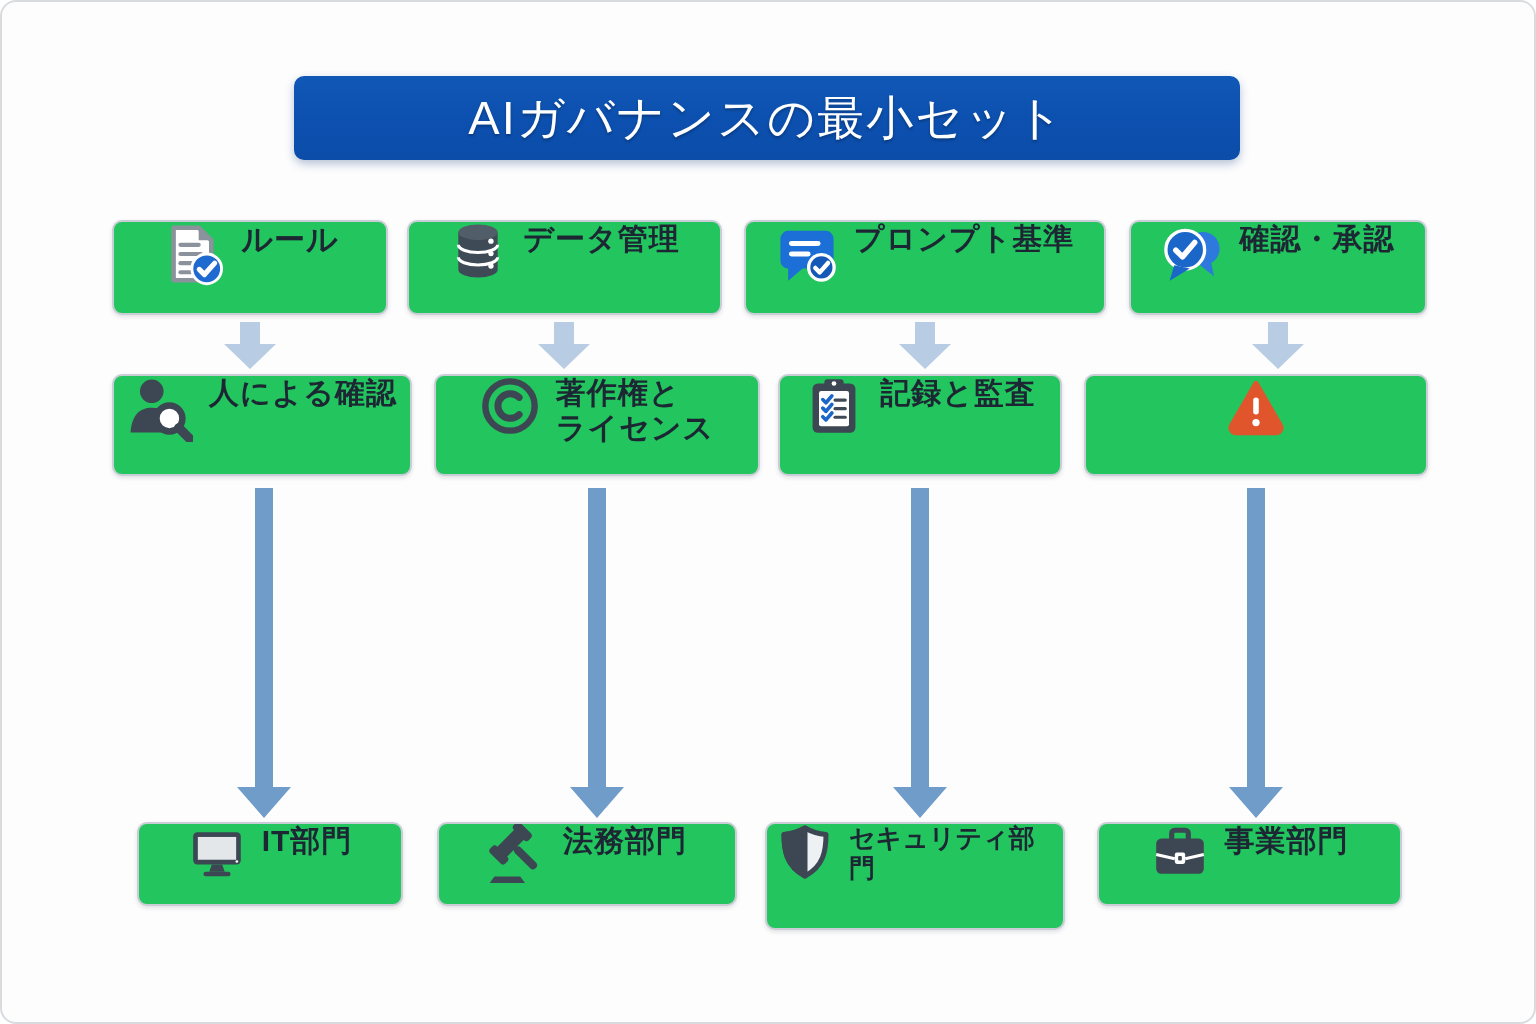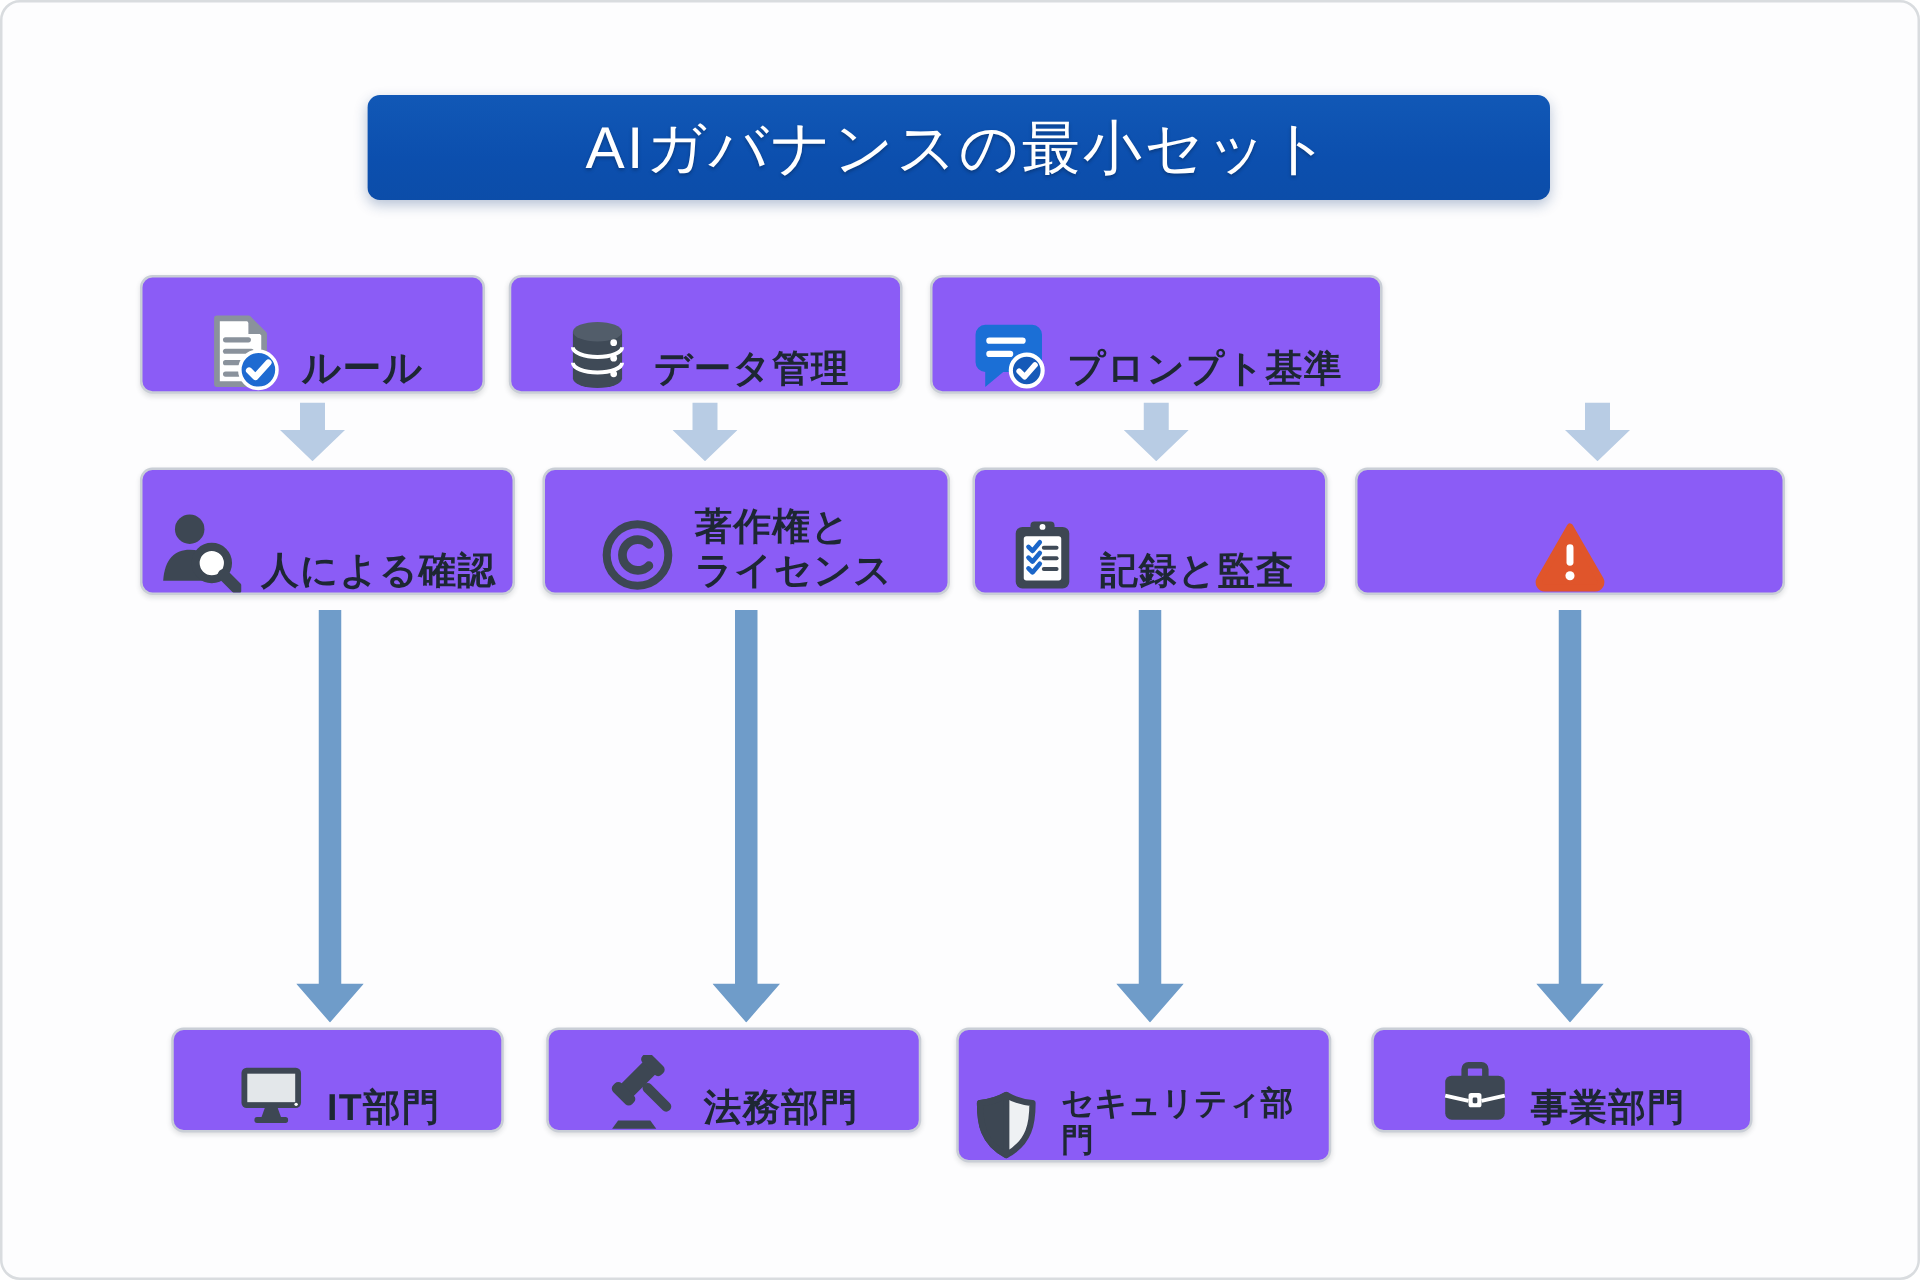--- a/index.html
+++ b/index.html
@@ -15,24 +15,24 @@
     background:linear-gradient(#1158b6,#0c4fae 60%,#0c4da9);
     background-color:#0d52b2;
     border-radius:10px; display:flex; align-items:center; justify-content:center;
     box-shadow:0 4px 10px rgba(20,60,120,.30);
   }
   .banner span {
     color:#fff; font-size:47px; font-weight:400; letter-spacing:2px;
     text-shadow:0 2px 3px rgba(0,0,0,.28);
   }
   .card {
-    position:absolute; background:#8b5cf6;
+    position:absolute; background:#22c55e;
     border:2px solid #c9ced6; border-radius:10px;
     box-shadow:0 2px 4px rgba(40,50,60,.14);
-    display:flex; align-items:flex-end; justify-content:center; gap:16px;
+    display:flex; align-items:flex-start; justify-content:center; gap:16px;
     padding:0 10px;
   }
   .card .label {
     color:#1d2733; font-weight:700; font-size:30px; letter-spacing:1px;
     white-space:pre-line; line-height:1.15;
   }
   .icon { display:flex; align-items:center; justify-content:center; flex:0 0 auto; }
   
   .r1c1{left:110px;top:218px;width:276px;height:95px}
   .r1c2{left:405px;top:218px;width:315px;height:95px}
@@ -96,20 +96,32 @@
         <svg width="62" height="62" viewBox="0 0 56 56">
 <path d="M11 8 h34 a7 7 0 0 1 7 7 v20 a7 7 0 0 1 -7 7 h-21 l-13 11 v-11 a7 7 0 0 1 -7 -7 v-20 a7 7 0 0 1 7 -7 Z" fill="#1b6fd6"></path>
 <line x1="14" y1="19.5" x2="38" y2="19.5" stroke="#fff" stroke-width="4.5" stroke-linecap="round"></line>
 <line x1="14" y1="29" x2="29" y2="29" stroke="#fff" stroke-width="4.5" stroke-linecap="round"></line>
 <circle cx="41" cy="41" r="11.5" fill="#1559b8" stroke="#fff" stroke-width="3"></circle>
 <path d="M35.5 41.5 l4 4 l7.5 -8.5" stroke="#fff" stroke-width="4" fill="none" stroke-linecap="round" stroke-linejoin="round"></path>
 </svg>
       </span>
     <span class="label">プロンプト基準</span>
   </div>
+  <div class="card r1c4">
+    <span class="icon">
+        <svg width="62" height="62" viewBox="0 0 56 56">
+<circle cx="37" cy="24" r="15" fill="#2d79dd"></circle>
+<path d="M44 35 L47 49 L33 38 Z" fill="#2d79dd"></path>
+<circle cx="21" cy="25" r="17.5" fill="#1b66c9" stroke="#fff" stroke-width="3"></circle>
+<path d="M11 39 L7 53 L25 42 Z" fill="#1b66c9"></path>
+<path d="M12.5 25.5 l6 6 l11 -13" stroke="#fff" stroke-width="5" fill="none" stroke-linecap="round" stroke-linejoin="round"></path>
+</svg>
+      </span>
+    <span class="label">確認・承認</span>
+  </div>
 
   <svg class="arrow" style="left:222px;top:320px" width="52" height="47" viewBox="0 0 52 47">
       <path d="M16 0 h20 v22 h16 L26 47 L0 22 h16 Z" fill="#b8cce4"></path>
     </svg>
   <svg class="arrow" style="left:536px;top:320px" width="52" height="47" viewBox="0 0 52 47">
       <path d="M16 0 h20 v22 h16 L26 47 L0 22 h16 Z" fill="#b8cce4"></path>
     </svg>
   <svg class="arrow" style="left:897px;top:320px" width="52" height="47" viewBox="0 0 52 47">
       <path d="M16 0 h20 v22 h16 L26 47 L0 22 h16 Z" fill="#b8cce4"></path>
     </svg>

